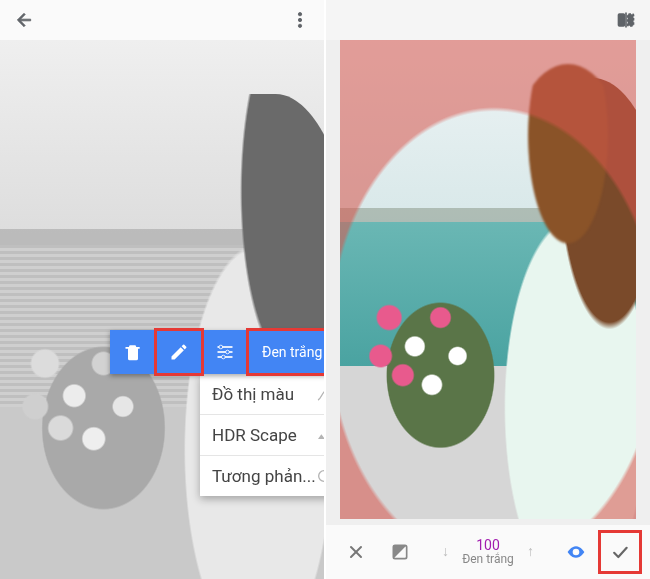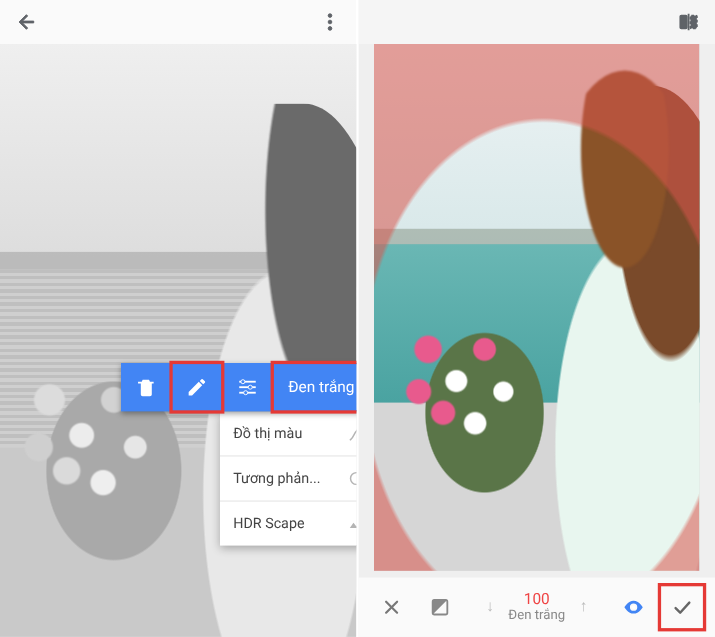--- a/index.html
+++ b/index.html
@@ -101,21 +101,21 @@
   .red-box { outline: 3px solid #e53935; outline-offset: -1px; }
 
   
   .filter-menu {
     position: absolute;
     left: 200px; top: 374px;
     width: 142px;
     background: #fff;
     box-shadow: 0 3px 8px rgba(0,0,0,.3);
     z-index: 29;
-    font-size: 13px;
+    font-size: 17px;
     color: #444;
   }
   .filter-menu .item {
     height: 40px;
     border-bottom: 1px solid #e5e5e5;
     display:flex;
     align-items:center;
     justify-content:space-between;
     padding: 0 10px 0 12px;
     cursor: pointer;
@@ -200,21 +200,21 @@
     display:flex; flex-direction:column; align-items:center; justify-content:center;
     color:#777; font-size:12px; line-height:1.15;
     position: relative;
   }
   .strength .arrows {
     position:absolute; left:0; right:0; top:6px;
     display:flex; justify-content:space-between;
     padding: 0 18px;
     color:#bbb; font-size:14px;
   }
-  .strength .val  { font-size:14px; color:#ef4444; }
+  .strength .val  { font-size:14px; color:#a21caf; }
   .strength .name { font-size:12px; color:#888; }
   .eye-btn { color:#4285f4; }
   .confirm-wrap { outline:3px solid #e53935; outline-offset:-1px; }
 </style>
 </head>
 <body>
 
 <div class="container">
 
   <div class="panel left">
@@ -280,33 +280,33 @@
     <div class="filter-menu">
       <div class="item">
         <span>Đồ thị màu</span>
         <span class="mini">
           <svg viewBox="0 0 24 24">
               <path d="M3 21c6-2 6-16 18-18" fill="none" stroke="#777" stroke-width="2"></path>
             </svg>
         </span>
       </div>
       <div class="item">
+        <span>HDR Scape</span>
+        <span class="mini">
+          <svg viewBox="0 0 24 24">
+              <path d="M3 18l5-7 4 5 3-4 6 6z"></path>
+            </svg>
+        </span>
+      </div>
+      <div class="item">
         <span>Tương phản...</span>
         <span class="mini">
           <svg viewBox="0 0 24 24">
               <circle cx="12" cy="12" r="8" fill="none" stroke="#777" stroke-width="2"></circle>
               <path d="M12 4a8 8 0 0 1 0 16z"></path>
-            </svg>
-        </span>
-      </div>
-      <div class="item">
-        <span>HDR Scape</span>
-        <span class="mini">
-          <svg viewBox="0 0 24 24">
-              <path d="M3 18l5-7 4 5 3-4 6 6z"></path>
             </svg>
         </span>
       </div>
     </div>
 
   </div>
 
   <div class="panel right">
 
     <div class="right-topbar">

